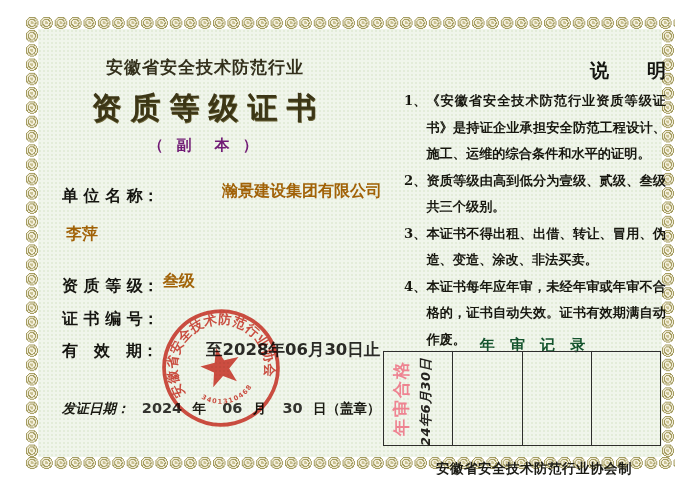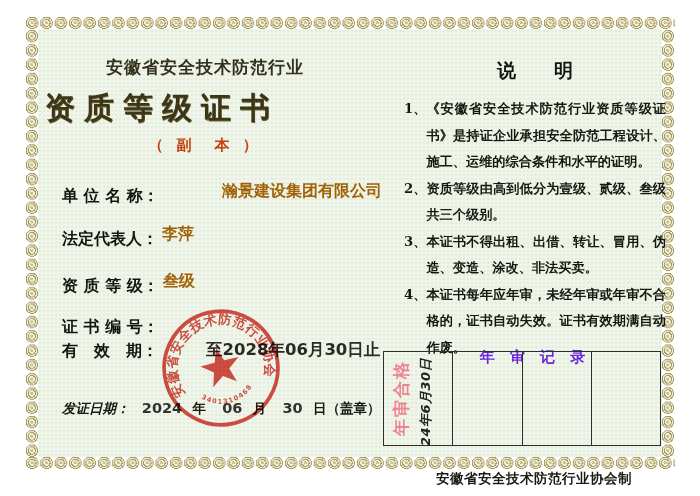--- a/index.html
+++ b/index.html
@@ -35,74 +35,74 @@
     background-size:4px 4px;
   }
   
   .industry-line {
     position:absolute; left:40px; top:56px; width:330px;
     text-align:center; font-family:"DejaVu Serif", serif;
     font-size:17px; font-weight:700; color:#33301c; letter-spacing:1px;
   }
   .cert-title {
     position:absolute; left:36px; top:88px; width:336px;
-    text-align:left; font-family:"DejaVu Serif", serif;
+    text-align:center; font-family:"DejaVu Serif", serif;
     font-size:30px; font-weight:700; color:#3c3616;
     letter-spacing:9px; text-indent:9px;
     text-shadow:0.6px 0.6px 0 #6b643a;
   }
   .copy-label {
     position:absolute; left:40px; top:136px; width:330px;
     text-align:center; font-family:"DejaVu Serif", serif;
-    font-size:15px; font-weight:700; color:#c2410c; letter-spacing:4px;
+    font-size:15px; font-weight:700; color:#701a75; letter-spacing:4px;
   }
   .field-row {
     position:absolute; left:62px; width:320px;
     display:flex; align-items:baseline; white-space:nowrap;
   }
   .field-label {
     font-family:"DejaVu Serif", serif;
     font-size:16px; font-weight:700; color:#151510;
     flex:0 0 auto;
   }
   .field-value {
     font-family:"DejaVu Sans", sans-serif;
     font-size:16px; font-weight:700; color:#a16207;
     margin-left:4px; transform:translateY(-5px);
   }
   .row-1 { top:186px;justify-content:space-between; } .row-2 { top:229px; } .row-3 { top:276px; }
-  .row-4 { top:317px; } .row-5 { top:340px;gap:44px; }
+  .row-4 { top:309px; } .row-5 { top:340px;gap:44px; }
   .row-5 .field-value { transform:translateY(-1px); font-size:16.5px; color:#2a2a26; }
   .issue-row {
     position:absolute; left:62px; top:400px; width:330px;
     white-space:nowrap; font-size:13.5px;
   }
   .issue-label { font-family:"DejaVu Serif", serif; font-weight:700; color:#1a1a12; font-style:italic; }
   .issue-num { font-weight:700; color:#33332e; font-size:14.5px; margin:0 6px 0 8px; }
   .issue-unit { font-family:"DejaVu Serif", serif; font-weight:700; color:#1a1a12; margin-right:4px; }
   .issue-suffix { font-family:"DejaVu Serif", serif; font-weight:700; color:#1a1a12; }
   
   .notes {
     position:absolute; left:404px; top:58px; width:262px;
   }
   .notes-title {
-    text-align:center; font-family:"DejaVu Serif", serif;
-    font-size:19px; font-weight:700; color:#141410; margin-bottom:12px;
+    text-align:right; font-family:"DejaVu Serif", serif;
+    font-size:19px; font-weight:700; color:#141410; margin-bottom:4px;
   }
   .note-item {
     display:flex; font-family:"DejaVu Serif", serif;
     font-size:13.2px; font-weight:700; color:#17170f;
     line-height:26.5px; text-align:justify;
   }
   .note-num { flex:0 0 22px; }
   .note-text { flex:1; }
   .annual-title {
-    position:absolute; left:404px; top:348px; width:262px;
-    text-align:center; font-family:"DejaVu Serif", serif;
-    font-size:15px; font-weight:700; color:#6d28d9; letter-spacing:5px;
+    position:absolute; left:404px; top:336px; width:262px;
+    text-align:center; font-family:"DejaVu Serif", serif;
+    font-size:15px; font-weight:700; color:#14532d; letter-spacing:5px;
   }
   .annual-table {
     position:absolute; left:383px; top:351px; width:278px; height:95px;
     border:1.6px solid #2e2e2c; display:flex; background:transparent;
   }
   .annual-cell { flex:1; border-right:1.4px solid #2e2e2c; position:relative; }
   .annual-cell:last-child { border-right:none; }
   .stamp-vert {
     position:absolute; left:17px; top:46px;
     transform:translate(-50%,-50%) rotate(-90deg);
@@ -117,21 +117,21 @@
     letter-spacing:0.5px;
   }
   
   .seal {
     position:absolute; left:159px; top:306px; width:124px; height:124px;
     transform:rotate(-14deg); opacity:0.88; mix-blend-mode:multiply;
     pointer-events:none;
   }
   
   .footer-maker {
-    position:absolute; left:428px; top:470px; width:212px;
+    position:absolute; left:428px; top:460px; width:212px;
     text-align:center; font-family:"DejaVu Serif", serif;
     font-size:13.5px; font-weight:700; color:#1c1c16; letter-spacing:0.5px;
   }
 </style>
 </head>
 <body>
 
 <div class="frame">
   <div class="edge edge-h edge-top"></div>
   <div class="edge edge-h edge-bottom"></div>
@@ -143,21 +143,20 @@
 
 <div class="industry-line">安徽省安全技术防范行业</div>
 <div class="cert-title">资质等级证书</div>
 <div class="copy-label">（ 副　本 ）</div>
 
 <div class="field-row row-1">
   <span class="field-label">单 位 名 称：</span>
   <span class="field-value">瀚景建设集团有限公司</span>
 </div>
 <div class="field-row row-2">
-  <span class="field-label">法定代表人：</span>
   <span class="field-value">李萍</span>
 </div>
 <div class="field-row row-3">
   <span class="field-label">资 质 等 级：</span>
   <span class="field-value">叁级</span>
 </div>
 <div class="field-row row-4">
   <span class="field-label">证 书 编 号：</span>
 </div>
 <div class="field-row row-5">

